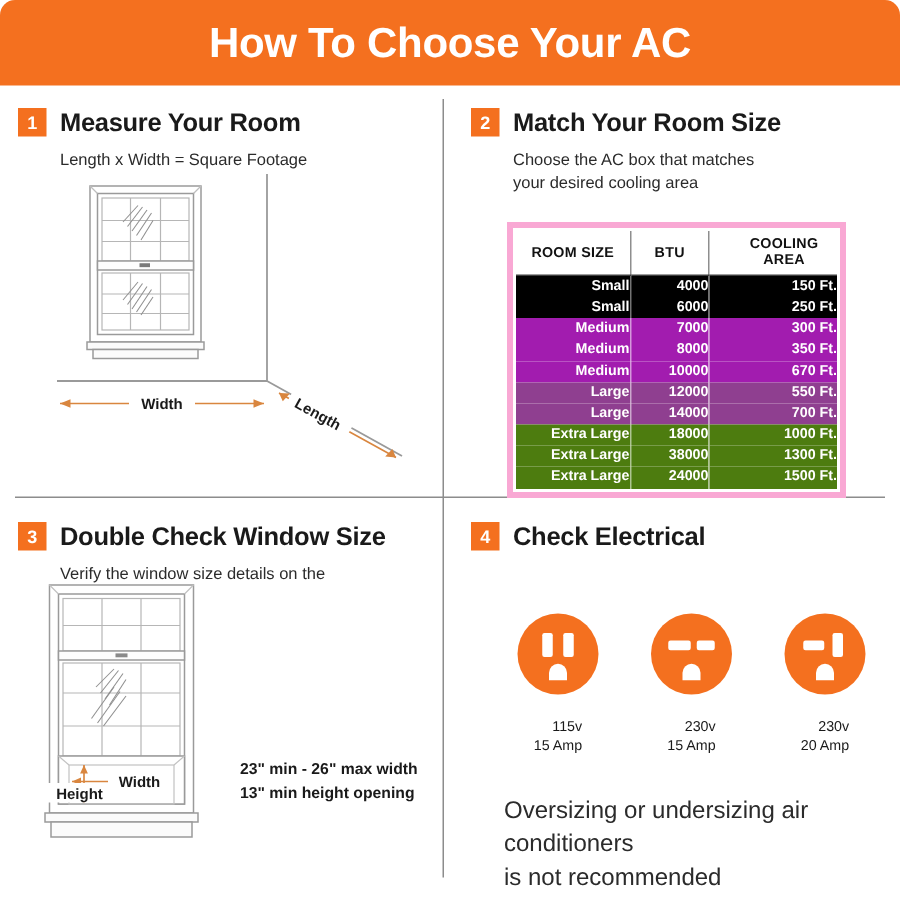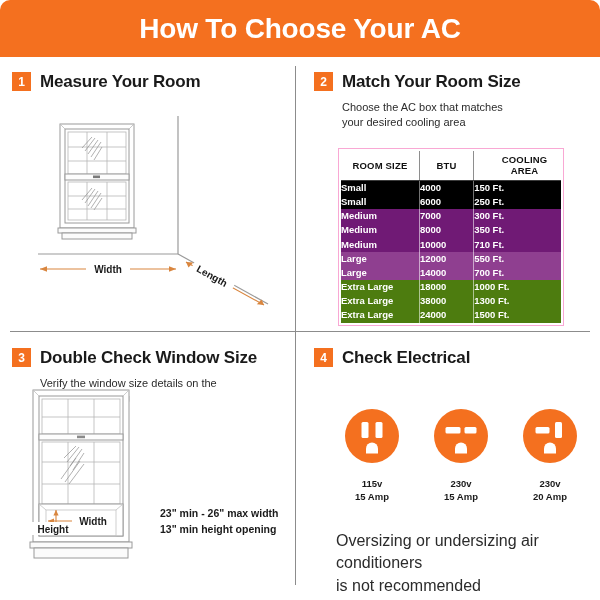--- a/index.html
+++ b/index.html
@@ -102,21 +102,21 @@
     font-size: 10px;
     font-weight: bold;
     fill: #1a1a1a;
   }
   
   .ac-table-wrap {
     position: absolute;
     left: 24px;
     top: 76px;
     width: 226px;
-    border: 1px solid #f9a8d4;
+    border: 4px solid #f9a8d4;
     background: #ffffff;
     padding: 2px;
     box-sizing: border-box;
   }
   table.ac-table {
     border-collapse: collapse;
     width: 100%;
     table-layout: fixed;
   }
   table.ac-table th {
@@ -129,28 +129,28 @@
     border-bottom: 1px solid #3c3c3c;
     letter-spacing: 0.2px;
   }
   table.ac-table th.col-room { width: 38%; border-right: 1px solid #8e8e8e; }
   table.ac-table th.col-btu  { width: 26%; border-right: 1px solid #8e8e8e; }
   table.ac-table th.col-area { width: 36%; padding-left: 14px; }
   table.ac-table td {
     font-size: 9.5px;
     font-weight: bold;
     color: #ffffff;
-    text-align: left;
+    text-align: right;
     padding: 1px 0 1px 0;
     line-height: 1.28;
   }
   table.ac-table td.c1 { border-right: 1px solid rgba(255,255,255,0.55); }
   table.ac-table td.c2 { border-right: 1px solid rgba(255,255,255,0.55); }
   tr.r-small  td { background: #000000; }
-  tr.r-medium td { background: #701a75; margin-left: 44px; }
+  tr.r-medium td { background: #a21caf; margin-left: 44px; }
   tr.r-large  td { background: #8f3f90; }
   tr.r-xlarge td { background: #4d7c0f; }
   tr.r-small td.c1, tr.r-small td.c2 { border-right-color: rgba(255,255,255,0.45); }
   
   .outlets {
     position: absolute;
     left: 22px;
     top: 60px;
     width: 250px;
     display: flex;
@@ -158,23 +158,23 @@
   }
   .outlet-item {
     width: 72px;
     display: flex;
     flex-direction: column;
     align-items: center;
   }
   .outlet-caption {
     margin-top: 9px;
     font-size: 9.5px;
-    font-weight: bold;
+    font-weight: normal;
     color: #1a1a1a;
-    text-align: center;
+    text-align: right;
     line-height: 1.4;
   }
   .panel4-note {
     position: absolute;
     left: 22px;
     top: 182px;
     font-size: 16px;
     color: #2b2b2b;
     line-height: 1.4;
     width: 250px;
@@ -199,20 +199,21 @@
   </div>
 
   <div class="v-divider"></div>
   <div class="h-divider"></div>
 
   <div class="panel" id="panel1">
     <div class="panel-head">
       <div class="badge">1</div>
       <div class="panel-title">Measure Your Room</div>
     </div>
+    <div class="panel-sub">Length x Width = Square Footage</div>
 
     <div class="p1-art">
       <svg width="272" height="190" viewBox="0 0 272 190" xmlns="http://www.w3.org/2000/svg">
 
         <g stroke="#9a9a9a" stroke-width="1.2" fill="none">
           <line x1="162" y1="0" x2="162" y2="138"></line>
           <line x1="22" y1="138" x2="162" y2="138"></line>
           <line x1="162" y1="138" x2="252" y2="188"></line>
         </g>
 
@@ -327,21 +328,21 @@
               <td class="c3">300 Ft.</td>
             </tr>
             <tr class="r-medium">
               <td class="c1">Medium</td>
               <td class="c2">8000</td>
               <td class="c3">350 Ft.</td>
             </tr>
             <tr class="r-medium">
               <td class="c1">Medium</td>
               <td class="c2">10000</td>
-              <td class="c3">710 Ft.</td>
+              <td class="c3">670 Ft.</td>
             </tr>
             <tr class="r-large">
               <td class="c1">Large</td>
               <td class="c2">12000</td>
               <td class="c3">550 Ft.</td>
             </tr>
             <tr class="r-large">
               <td class="c1">Large</td>
               <td class="c2">14000</td>
               <td class="c3">700 Ft.</td>

